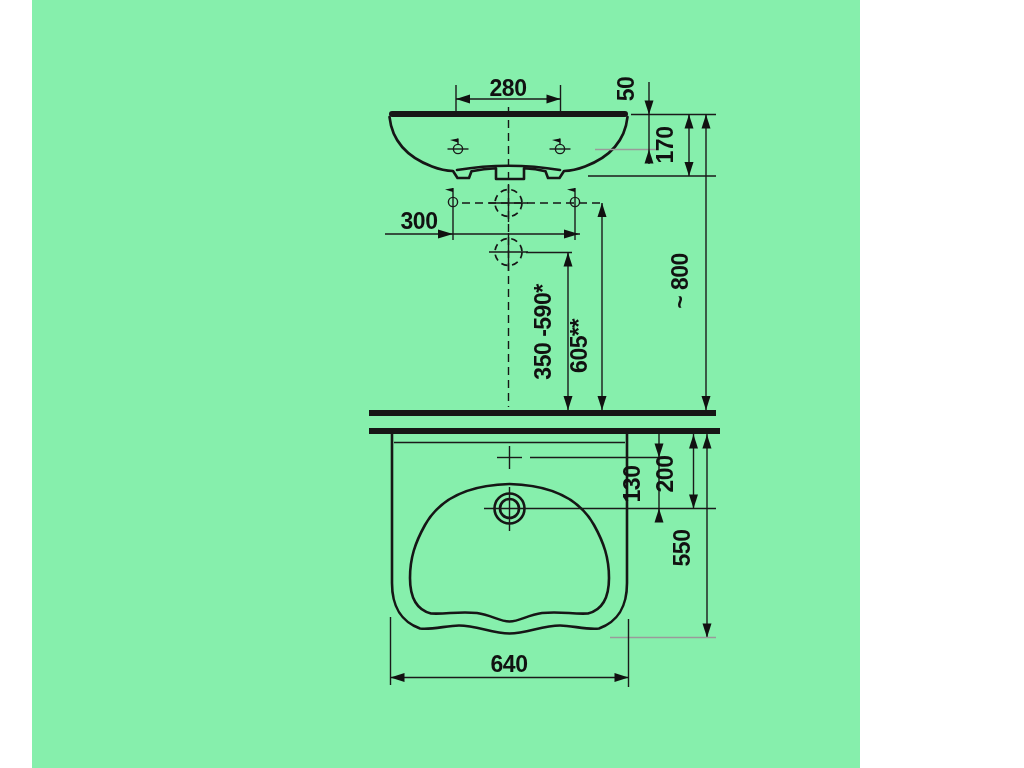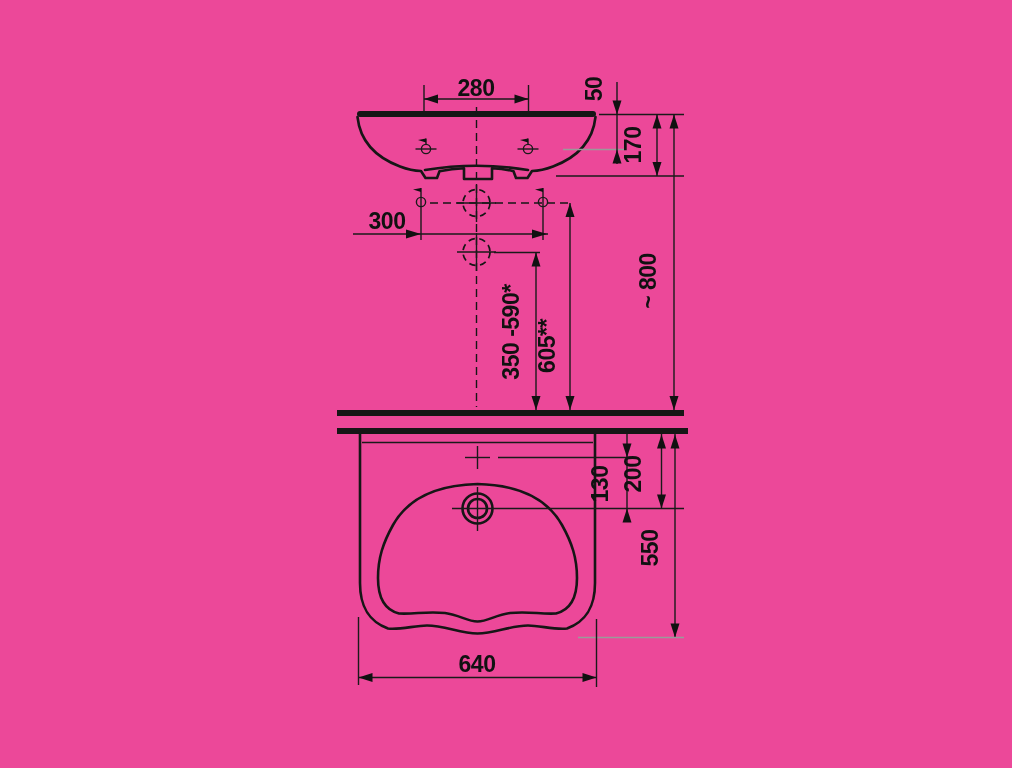--- a/index.html
+++ b/index.html
@@ -1,16 +1,16 @@
 <!DOCTYPE html>
 <html><head>
 <meta charset="utf-8">
 <style>
   html,body{margin:0;padding:0;background:#fff;}
-  .canvas{position:relative;width:1012px;height:768px;background:#ec4899;overflow:hidden;}
+  .canvas{position:relative;width:828px;height:768px;background:#86efac;overflow:hidden;margin-left:32px;}
   svg{position:absolute;left:0;top:0;}
   text{font-family:"Liberation Sans",sans-serif;font-weight:bold;fill:#111;}
   .dim-label{font-size:23px;letter-spacing:-0.5px;}
   .thin{stroke:#1a1a1a;stroke-width:1.4;fill:none;}
   .thin-gray{stroke:#9a9a9a;stroke-width:1.6;fill:none;}
   .outline{stroke:#161616;stroke-width:2.6;fill:none;stroke-linecap:round;stroke-linejoin:round;}
   .thick{stroke:#161616;stroke-width:6;fill:none;}
   .dash{stroke:#161616;stroke-width:1.4;fill:none;stroke-dasharray:8 5;}
   .dashc{stroke:#161616;stroke-width:1.7;fill:none;stroke-dasharray:6.5 4.5;}
   .arrow{fill:#111;stroke:none;}

